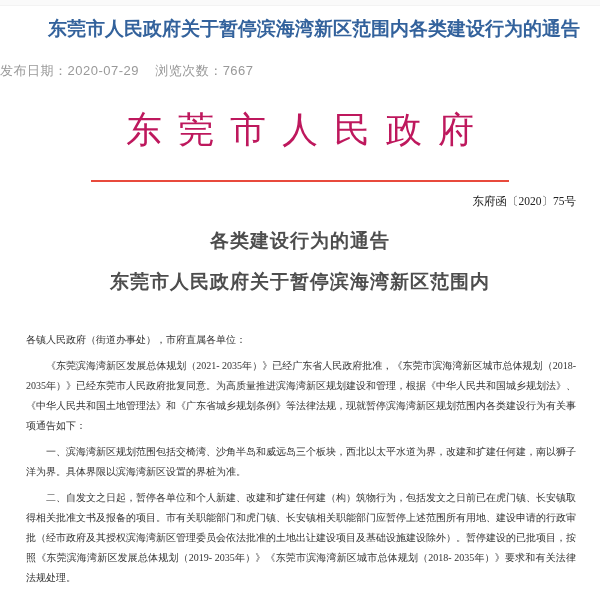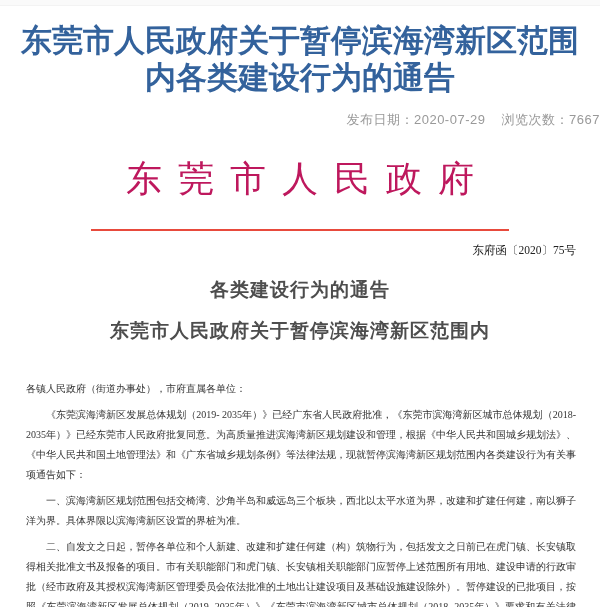--- a/index.html
+++ b/index.html
@@ -13,32 +13,32 @@
     overflow: hidden;
     font-family: "Liberation Sans", sans-serif;
   }
   .top-strip {
     width: 100%;
     height: 6px;
     background: #fafafa;
     border-bottom: 1px solid #f3f3f3;
   }
   .page-title {
-    margin: 16px auto 0 auto;
+    margin: 4px auto 0 auto;
     width: 560px;
-    text-align: center;
-    font-size: 31px;
+    text-align: right;
+    font-size: 19px;
     line-height: 37px;
     font-weight: bold;
     color: #33629c;
     font-family: "Liberation Sans", sans-serif;
   }
   .meta {
     margin-top: 15px;
-    text-align: right;
+    text-align: left;
     font-size: 13px;
     color: #999999;
     letter-spacing: 0.5px;
   }
   .meta .views-label { margin-left: 12px; }
   .letterhead {
     margin-top: 27px;
     text-align: center;
     font-family: "Liberation Serif", "DejaVu Serif", serif;
     font-size: 36px;
@@ -112,20 +112,20 @@
 
     <div class="doc-number">东府函〔2020〕75号</div>
 
     <h2 class="doc-title">
       <span class="line">各类建设行为的通告</span>
       <span class="line">东莞市人民政府关于暂停滨海湾新区范围内</span>
     </h2>
 
     <div class="doc-body">
       <p class="salutation">各镇人民政府（街道办事处），市府直属各单位：</p>
-      <p class="para">《东莞滨海湾新区发展总体规划（2019- 2035年）》已经广东省人民政府批准，《东莞市滨海湾新区城市总体规划（2018- 2035年）》已经东莞市人民政府批复同意。为高质量推进滨海湾新区规划建设和管理，根据《中华人民共和国城乡规划法》、《中华人民共和国土地管理法》和《广东省城乡规划条例》等法律法规，现就暂停滨海湾新区规划范围内各类建设行为有关事项通告如下：</p>
+      <p class="para">《东莞滨海湾新区发展总体规划（2021- 2035年）》已经广东省人民政府批准，《东莞市滨海湾新区城市总体规划（2018- 2035年）》已经东莞市人民政府批复同意。为高质量推进滨海湾新区规划建设和管理，根据《中华人民共和国城乡规划法》、《中华人民共和国土地管理法》和《广东省城乡规划条例》等法律法规，现就暂停滨海湾新区规划范围内各类建设行为有关事项通告如下：</p>
       <p class="para">一、滨海湾新区规划范围包括交椅湾、沙角半岛和威远岛三个板块，西北以太平水道为界，改建和扩建任何建，南以狮子洋为界。具体界限以滨海湾新区设置的界桩为准。</p>
       <p class="para">二、自发文之日起，暂停各单位和个人新建、改建和扩建任何建（构）筑物行为，包括发文之日前已在虎门镇、长安镇取得相关批准文书及报备的项目。市有关职能部门和虎门镇、长安镇相关职能部门应暂停上述范围所有用地、建设申请的行政审批（经市政府及其授权滨海湾新区管理委员会依法批准的土地出让建设项目及基础设施建设除外）。暂停建设的已批项目，按照《东莞滨海湾新区发展总体规划（2019- 2035年）》《东莞市滨海湾新区城市总体规划（2018- 2035年）》要求和有关法律法规处理。</p>
     </div>
 
   </article>
 
 </div>
 
 </body></html>

